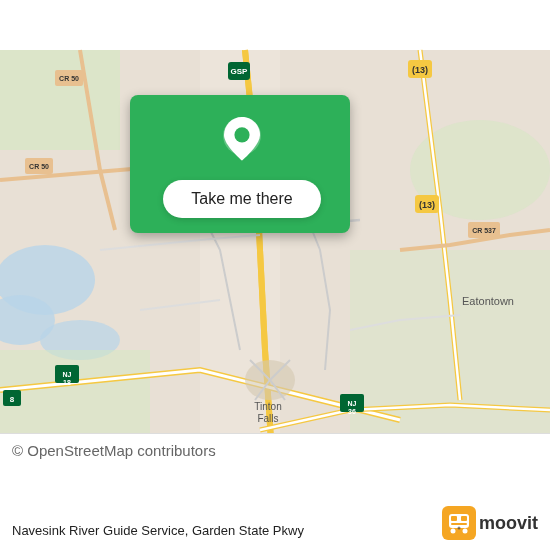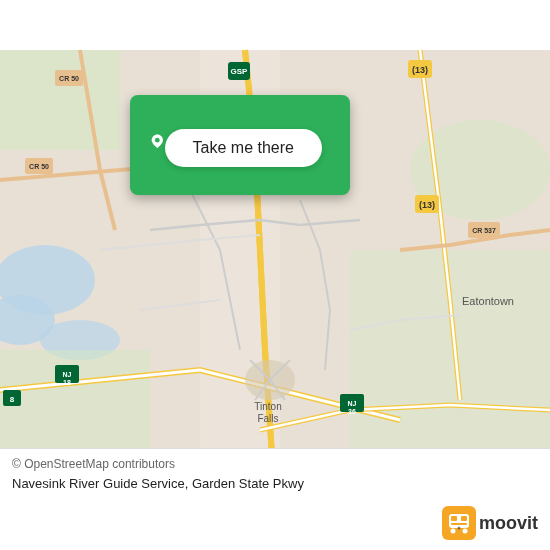--- a/index.html
+++ b/index.html
@@ -33,28 +33,28 @@
       bottom: 0;
       left: 0;
       width: 100%;
       background: white;
       padding: 8px 12px 10px 12px;
       border-top: 1px solid #ddd;
       z-index: 10;
     }
 
     #bottom-bar .attribution {
-      font-size: 12px;
+      font-size: 15px;
       color: #666;
-      margin-bottom: 4px;
+      margin-bottom: 16px;
     }
 
     #bottom-bar .location-info {
       display: flex;
-      align-items: flex-start;
+      align-items: flex-end;
       justify-content: space-between;
     }
 
     #bottom-bar .location-text {
       font-size: 13px;
       color: #222;
       flex: 1;
       line-height: 1.4;
     }
 
@@ -70,23 +70,23 @@
       position: absolute;
       top: 95px;
       left: 130px;
       width: 220px;
       z-index: 20;
     }
 
     #green-card {
       background-color: #2db059;
       border-radius: 8px;
-      padding: 20px 28px 15px 20px;
+      padding: 20px 16px 15px 20px;
       display: flex;
-      flex-direction: row;
+      flex-direction: column;
       align-items: center;
       box-shadow: 0 4px 12px rgba(0,0,0,0.3);
     }
 
     #pin-icon {
       width: 50px;
       height: 55px;
       margin-bottom: 10px;
     }
 

